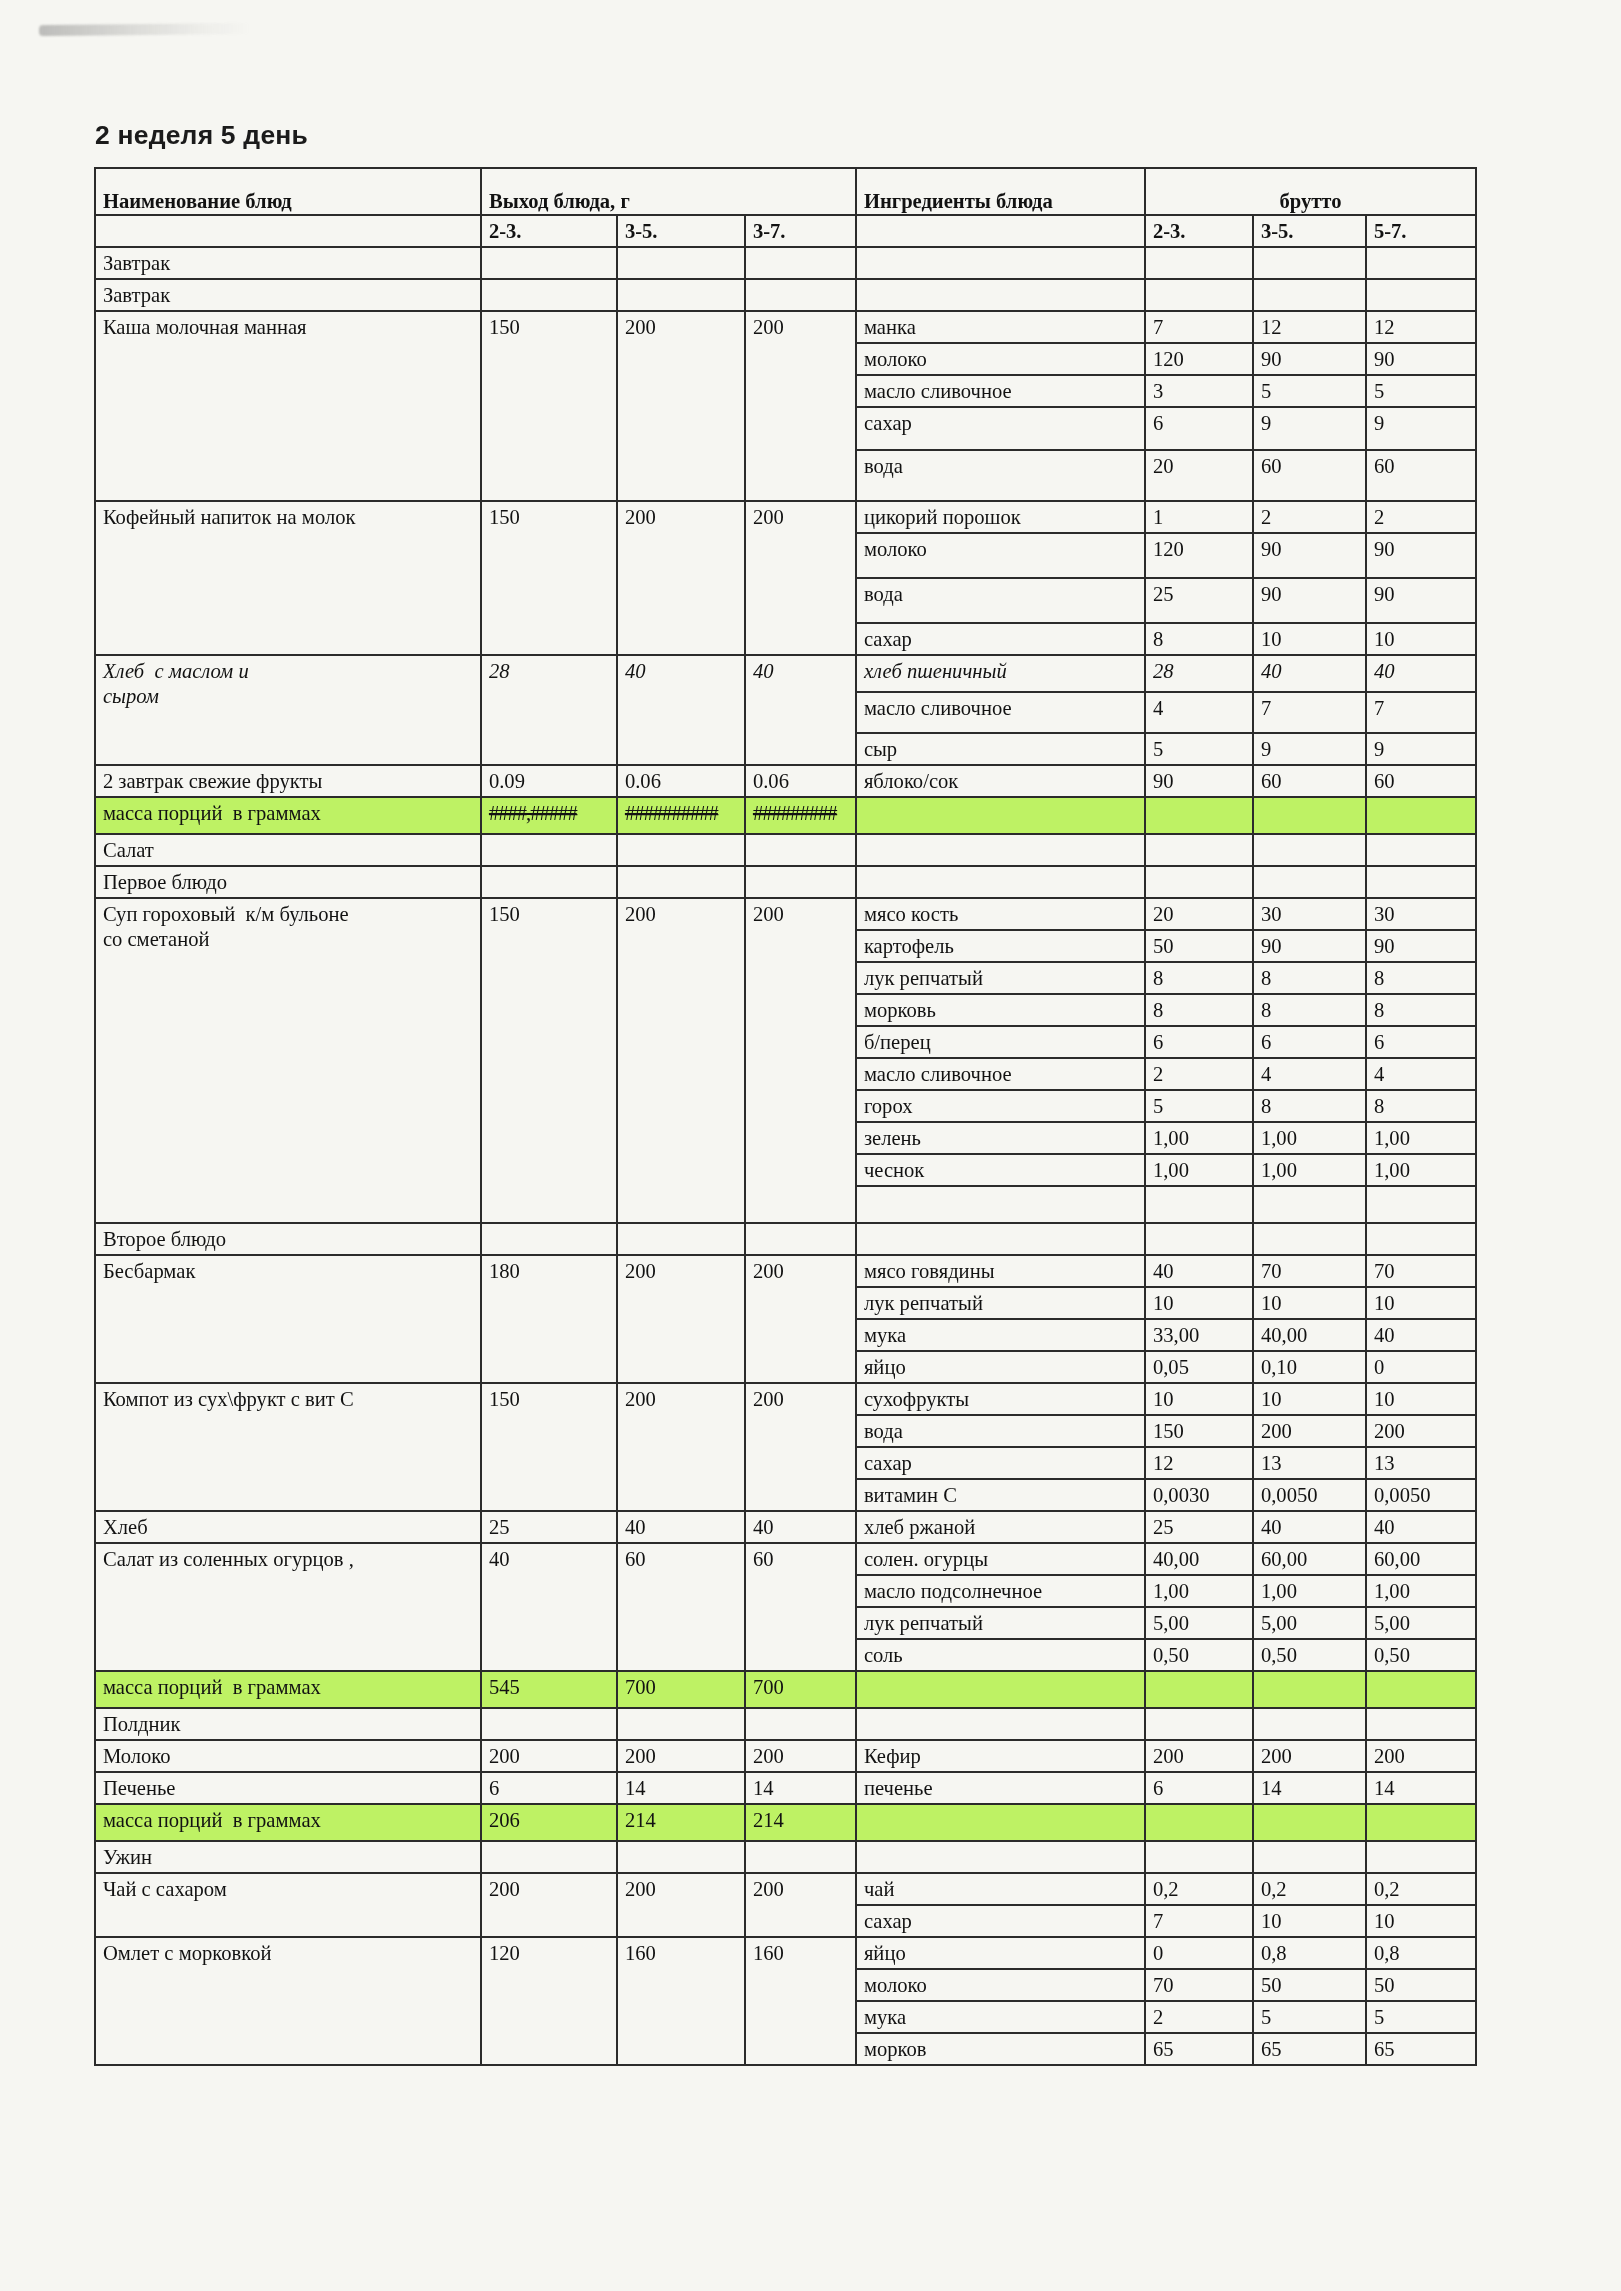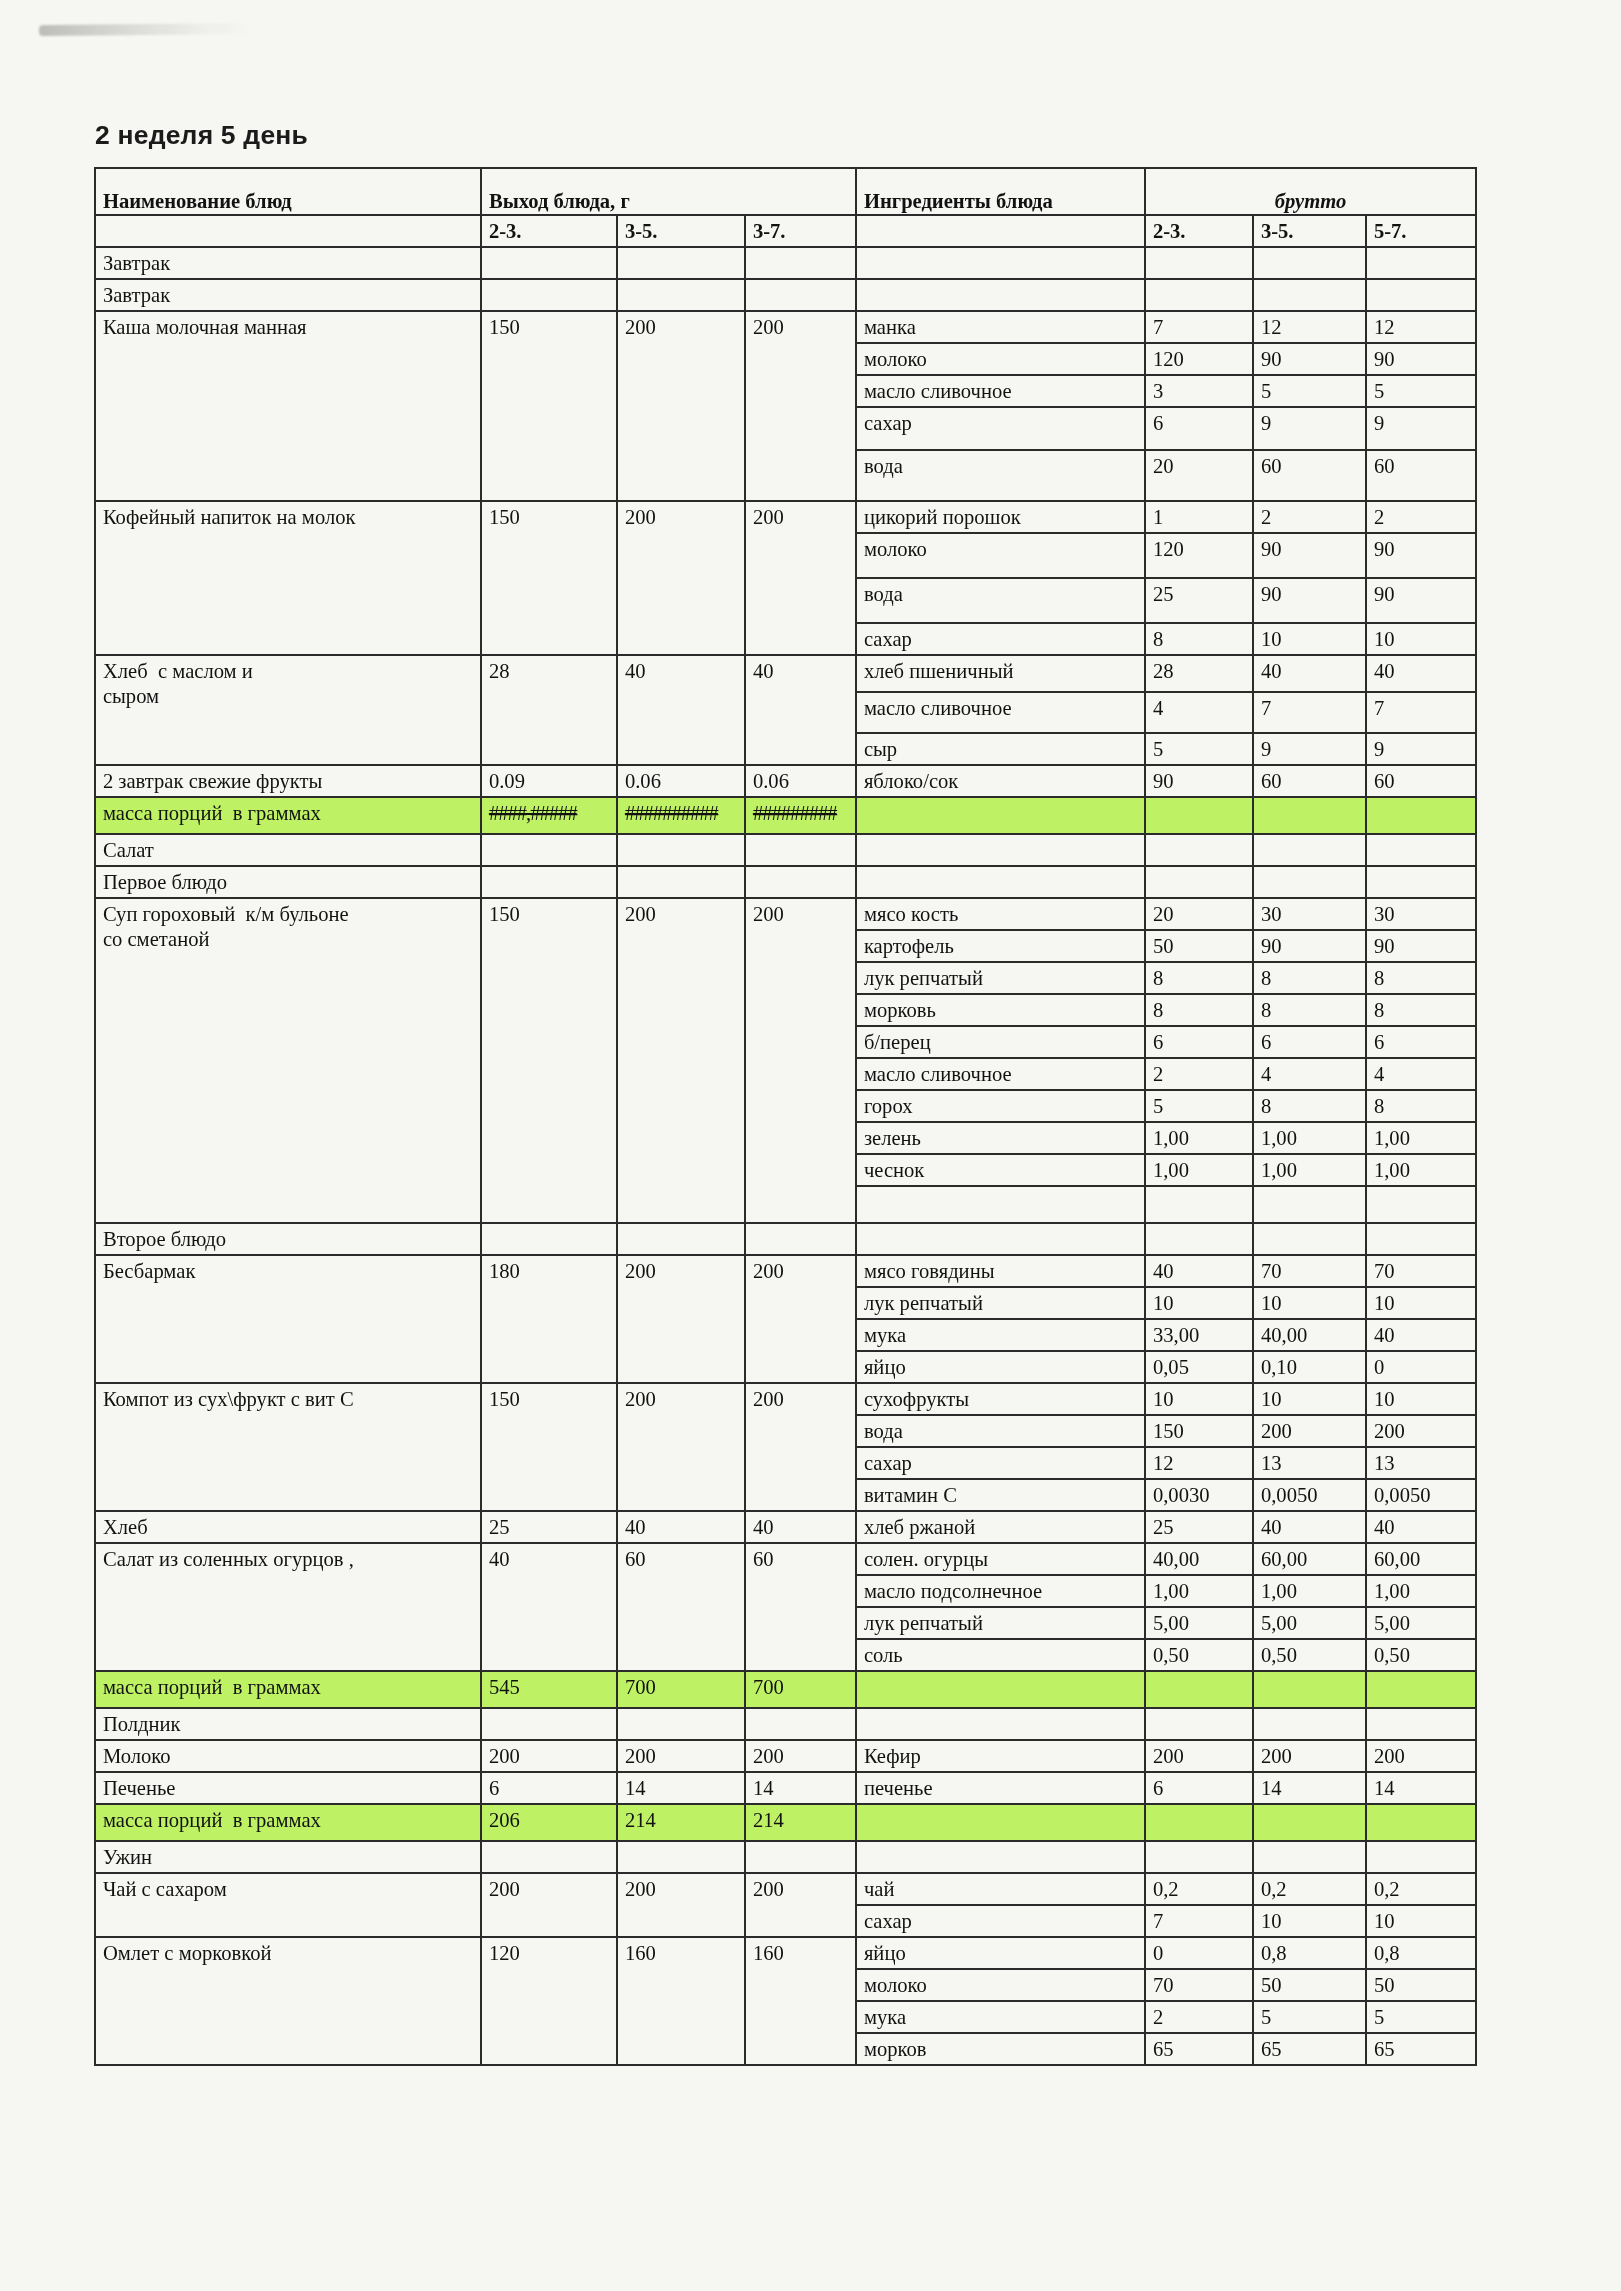--- a/index.html
+++ b/index.html
@@ -55,21 +55,21 @@
     font-weight: normal;
     color: #121212;
     white-space: pre-wrap;
     overflow: hidden;
     font-family: "Liberation Serif", serif;
   }
   table.menu th {
     font-weight: bold;
   }
   table.menu th.vbottom { vertical-align: bottom; padding-bottom: 0; }
-  table.menu th.center  { text-align: center; font-style: italic; }
+  table.menu th.center  { text-align: center; }
   td.sect {
     font-weight: bold;
     font-size: 21.6px;
     margin-left: 16px;
   }
   td.dish { font-size: 20.6px; }
   td.bold { font-weight: bold; }
   td.hash {
     font-weight: bold;
     text-decoration: line-through;
@@ -192,21 +192,21 @@
         <td>25</td>
         <td>90</td>
         <td>90</td>
       </tr>
       <tr>
         <td>сахар</td>
         <td>8</td>
         <td>10</td>
         <td>10</td>
       </tr>
-      <tr style="height: 37px;">
+      <tr style="height: 37px; font-style: italic;">
         <td rowspan="3" class="dish">Хлеб  с маслом и
 сыром</td>
         <td rowspan="3">28</td>
         <td rowspan="3">40</td>
         <td rowspan="3">40</td>
         <td>хлеб пшеничный</td>
         <td>28</td>
         <td>40</td>
         <td>40</td>
       </tr>

